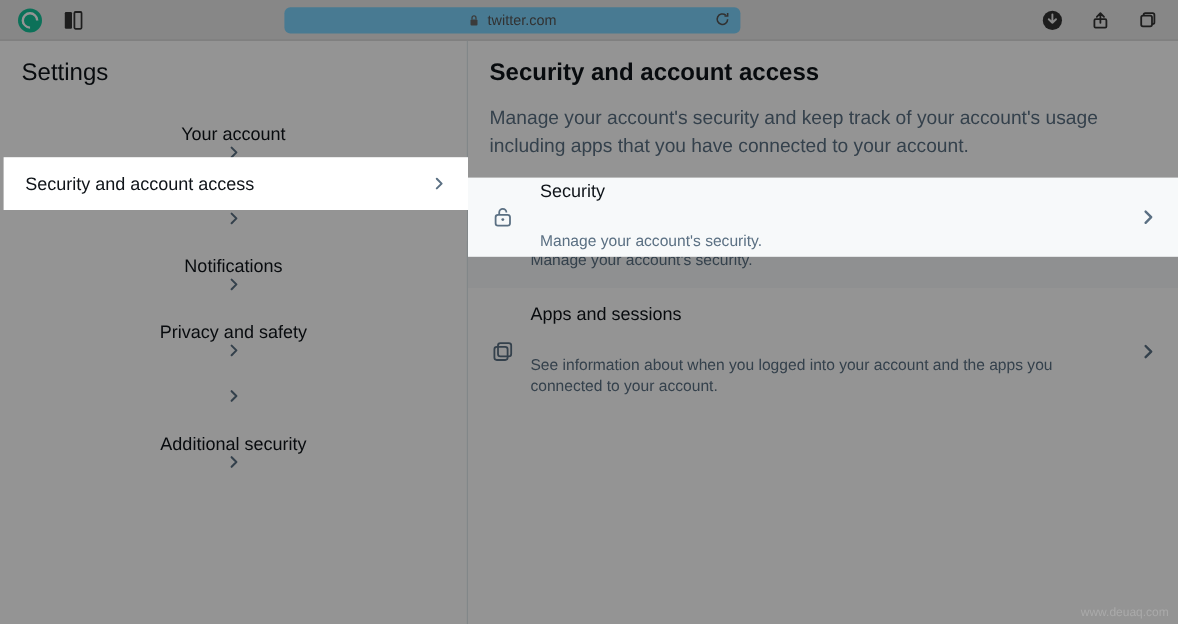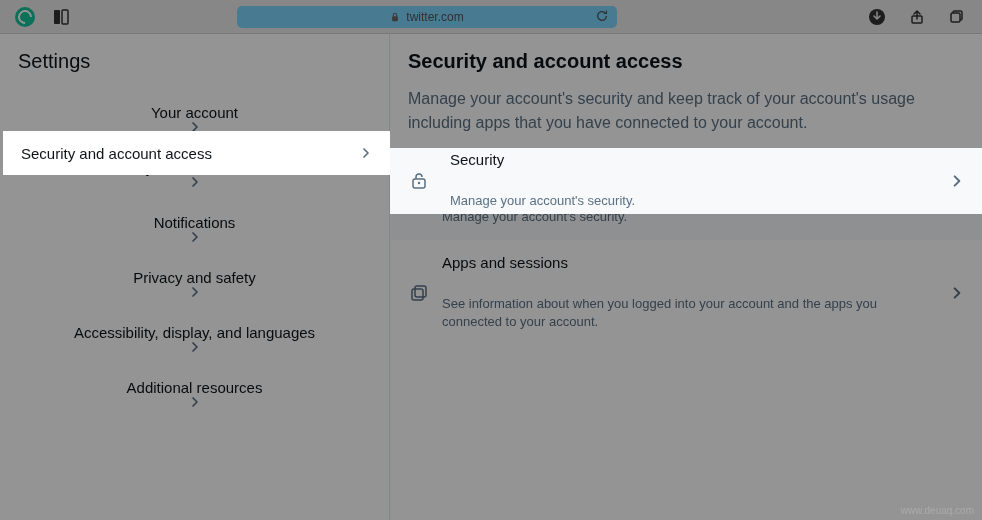--- a/index.html
+++ b/index.html
@@ -241,29 +241,28 @@
     </div>
     <div class="side-item">
       <span>Privacy and safety</span>
       <span class="chev">
           <svg width="12" height="12" viewBox="0 0 12 12">
             <path d="M4 2l4 4-4 4" fill="none" stroke="currentColor" stroke-width="1.7" stroke-linecap="round" stroke-linejoin="round"></path>
           </svg>
         </span>
     </div>
     <div class="side-item">
-      <span>Accessibility, display, and languages</span>
-      <span class="chev">
-          <svg width="12" height="12" viewBox="0 0 12 12">
-            <path d="M4 2l4 4-4 4" fill="none" stroke="currentColor" stroke-width="1.7" stroke-linecap="round" stroke-linejoin="round"></path>
-          </svg>
-        </span>
-    </div>
-    <div class="side-item">
-      <span>Additional resources</span>
+      <span class="chev">
+          <svg width="12" height="12" viewBox="0 0 12 12">
+            <path d="M4 2l4 4-4 4" fill="none" stroke="currentColor" stroke-width="1.7" stroke-linecap="round" stroke-linejoin="round"></path>
+          </svg>
+        </span>
+    </div>
+    <div class="side-item">
+      <span>Additional security</span>
       <span class="chev">
           <svg width="12" height="12" viewBox="0 0 12 12">
             <path d="M4 2l4 4-4 4" fill="none" stroke="currentColor" stroke-width="1.7" stroke-linecap="round" stroke-linejoin="round"></path>
           </svg>
         </span>
     </div>
   </nav>
 
   <section class="pane">
     <h2>Security and account access</h2>

